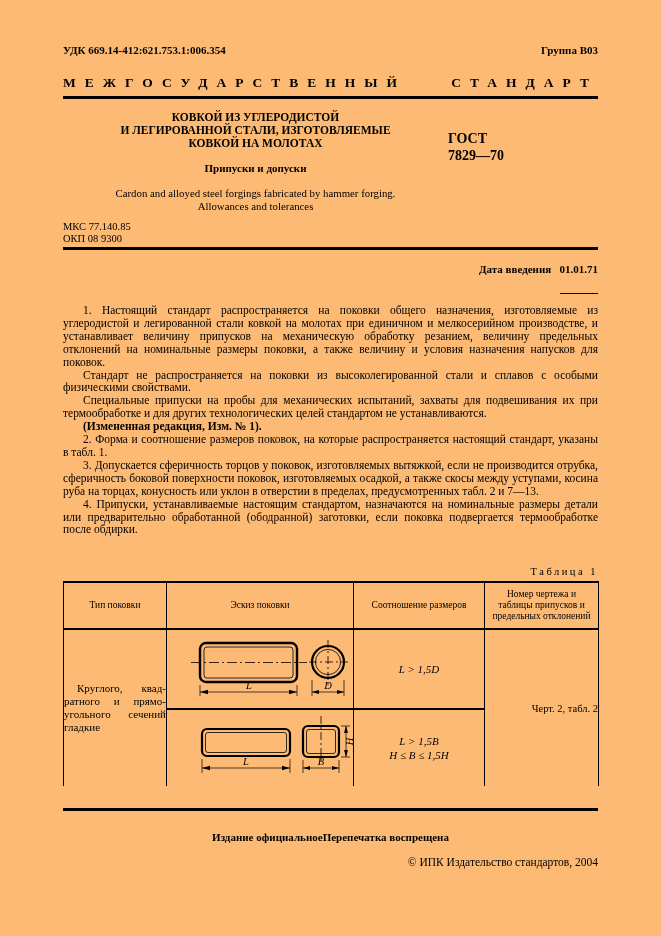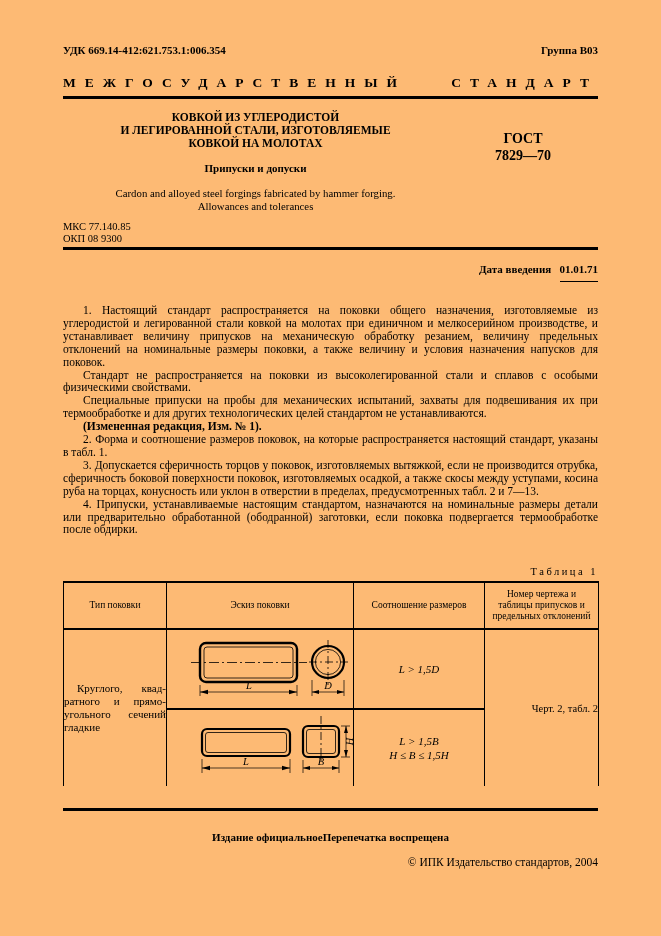--- a/index.html
+++ b/index.html
@@ -14,26 +14,26 @@
   .std-row .w2{letter-spacing:9px;}
   .rule{height:3px;background:#000;}
   .rule.r1{margin-top:5px;}
 
   
   .title-grid{display:grid;grid-template-columns:1fr 150px;margin-top:12px;}
   .title-left{text-align:center;}
   .title-ru{font-weight:bold;font-size:11.5px;line-height:13px;}
   .subtitle{font-weight:bold;font-size:11px;margin-top:12px;}
   .title-en{font-size:10.8px;line-height:12.5px;margin-top:13px;}
-  .gost-block{text-align:center;font-weight:bold;font-size:14px;line-height:16.5px;padding-top:20px;}
+  .gost-block{font-weight:bold;font-size:14px;line-height:16.5px;padding-top:20px;}
   .codes{font-size:10.5px;line-height:11.5px;margin-top:9px;}
   .rule.r2{margin-top:3px;}
 
   .date-row{text-align:right;font-weight:bold;font-size:11px;margin-top:13px;}
-  .date-row .dt{border-bottom:1.6px solid #000;padding-bottom:6px;}
+  .date-row .dt{border-bottom:1.6px solid #000;padding-bottom:18px;}
 
   
   .bodytext{margin-top:29px;height:253px;overflow:hidden;font-size:11.5px;line-height:12.9px;text-align:justify;}
   .bodytext p{margin:0;text-indent:20px;}
   .bodytext p.b{font-weight:bold;}
 
   
   .tcap{ text-align:right;font-size:10.5px;letter-spacing:2.5px;margin-top:9px;margin-bottom:4px;}
   table.t1{border-collapse:collapse;width:535px;table-layout:fixed;border-top:2.5px solid #000;}
   table.t1 th{border-left:1px solid #000;border-right:1px solid #000;border-bottom:2.5px solid #000;

